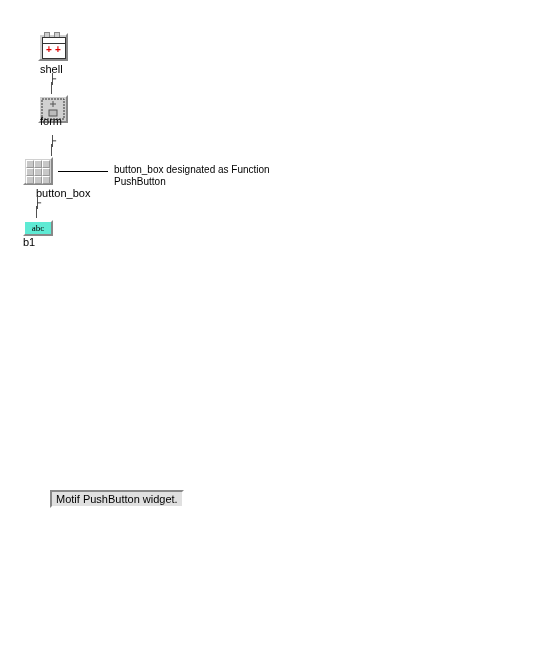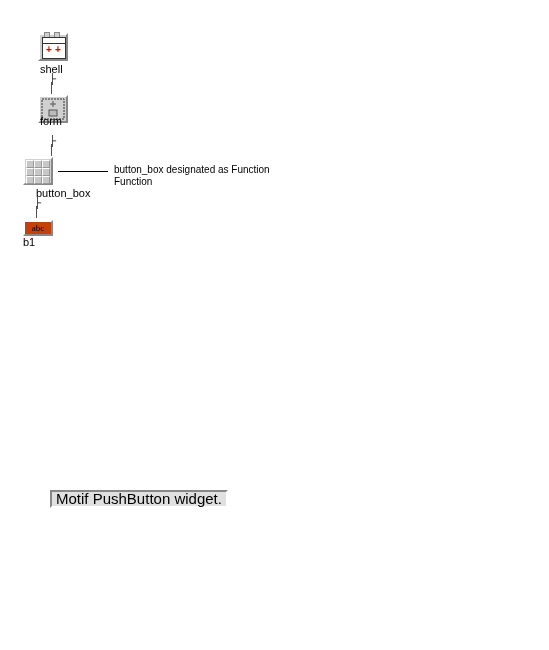--- a/index.html
+++ b/index.html
@@ -7,26 +7,26 @@
 .icon-box{width:30px;height:28px;border:2px solid;border-top-color:#fff;border-left-color:#fff;border-right-color:#888;border-bottom-color:#888;background:#d0d0d0;position:relative;box-sizing:border-box}
 .shell-icon .cal{position:absolute;left:2px;top:2px;width:22px;height:20px;background:#fff;border:1px solid #333}
 .shell-icon .tab{position:absolute;top:-3px;width:4px;height:4px;background:#d0d0d0;border:1px solid #888}
 .shell-icon .t1{left:4px}.shell-icon .t2{left:14px}
 .shell-icon .hdr{position:absolute;left:0;right:0;top:0;height:5px;border-bottom:1px solid #333}
 .shell-icon .plus{position:absolute;color:#d00;font-weight:bold;font-size:10px;line-height:1}
 .shell-icon .p1{left:3px;top:7px}.shell-icon .p2{left:12px;top:7px}
 .form-icon svg{position:absolute;left:1px;top:1px}
 .grid-icon{background:#d0d0d0}
 .grid-icon .cell{position:absolute;width:8px;height:8px;background:#c8c8c8;border:1px solid #fff;border-right-color:#999;border-bottom-color:#999;box-sizing:border-box}
-.abc-box{width:30px;height:16px;border:2px solid;border-top-color:#fff;border-left-color:#fff;border-right-color:#888;border-bottom-color:#888;background:#c2410c;box-sizing:border-box;text-align:center;line-height:12px;font-size:9px;font-family:serif}
+.abc-box{width:30px;height:16px;border:2px solid;border-top-color:#fff;border-left-color:#fff;border-right-color:#888;border-bottom-color:#888;background:#5eead4;box-sizing:border-box;text-align:center;line-height:12px;font-size:9px;font-family:serif}
 .lbl{position:absolute;font-size:11px;white-space:nowrap}
 .conn{position:absolute;font-size:10px;line-height:1;color:#000}
 .annot-line{position:absolute;height:1px;background:#000}
 .annot-text{position:absolute;font-size:10px;line-height:12px;white-space:nowrap}
-.status-bar{position:absolute;border:2px solid;border-top-color:#888;border-left-color:#888;border-right-color:#fff;border-bottom-color:#fff;background:#e0e0e0;padding:0 4px;font-size:15px;line-height:14px;height:14px;font-family:Helvetica,Arial,sans-serif;box-sizing:content-box;white-space:nowrap}
+.status-bar{position:absolute;border:2px solid;border-top-color:#888;border-left-color:#888;border-right-color:#fff;border-bottom-color:#fff;background:#e0e0e0;padding:0 4px;font-size:11px;line-height:14px;height:14px;font-family:Helvetica,Arial,sans-serif;box-sizing:content-box;white-space:nowrap}
 </style>
 </head>
 <body>
 
 <div class="node" style="left:38px;top:33px">
   <div class="icon-box shell-icon">
     <div class="tab t1"></div>
       <div class="tab t2"></div>
     <div class="cal">
         <div class="hdr"></div>
@@ -65,21 +65,21 @@
       <div class="cell" style="left:9px;top:17px"></div>
       <div class="cell" style="left:17px;top:17px"></div>
   </div>
 </div>
 <div class="lbl" style="left:36px;top:187px">button_box</div>
 <div class="conn" style="left:34px;top:198px">├</div>
 <div class="conn" style="left:34px;top:207px">│</div>
 
 <div class="annot-line" style="left:58px;top:171px;width:50px"></div>
 <div class="annot-text" style="left:114px;top:164px">button_box designated as Function</div>
-<div class="annot-text" style="left:114px;top:176px">Function</div>
+<div class="annot-text" style="left:114px;top:176px">PushButton</div>
 
 <div class="node" style="left:23px;top:220px">
   <div class="abc-box">abc</div>
 </div>
 <div class="lbl" style="left:23px;top:236px">b1</div>
 
 <div class="status-bar" style="left:50px;top:490px">
   <span>Motif PushButton widget.</span>
 </div>
 

